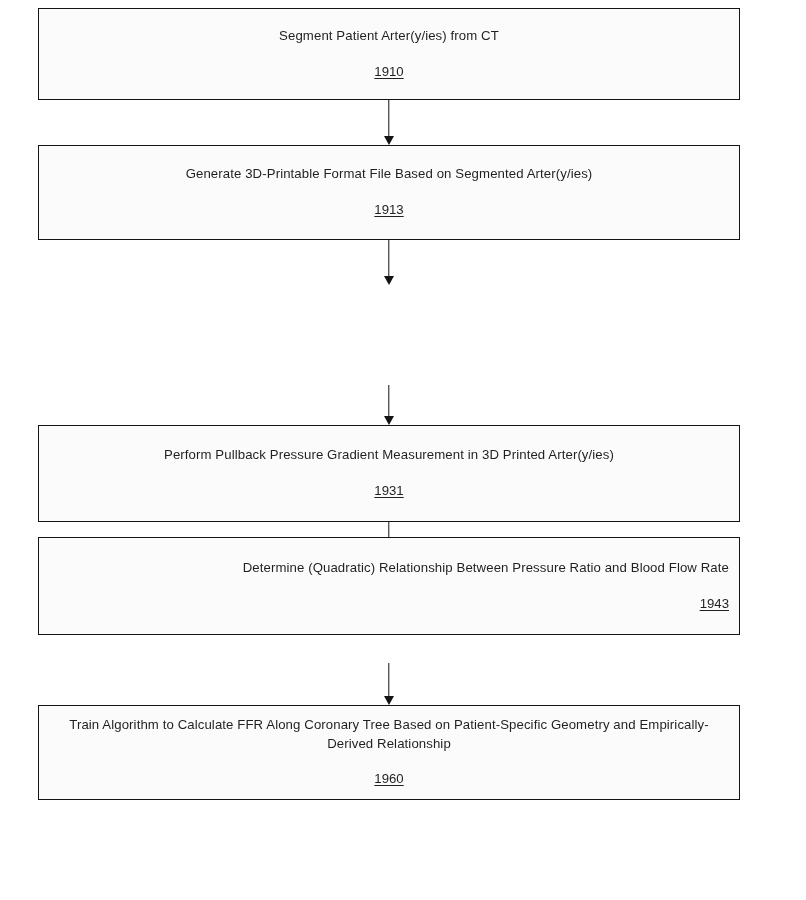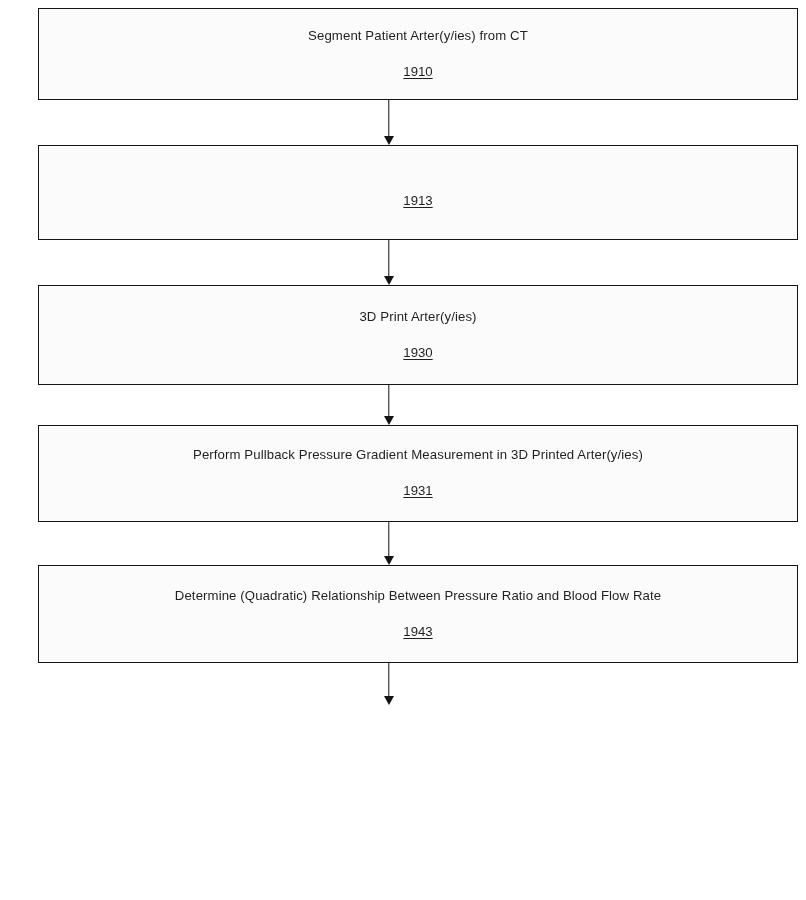--- a/index.html
+++ b/index.html
@@ -21,21 +21,21 @@
     position: absolute;
     left: 0;
     top: 0;
     width: 806px;
     height: 900px;
   }
 
   .node {
     position: absolute;
     left: 38px;
-    width: 760px;
+    width: 702px;
     box-sizing: border-box;
     border: 1.4px solid #111111;
     background: #ffffff;
     display: flex;
     flex-direction: column;
     align-items: center;
     justify-content: center;
     text-align: center;
     padding: 4px 10px;
   }
@@ -99,52 +99,53 @@
     <div class="node-text">Segment Patient Arter(y/ies) from CT</div>
     <div class="node-ref">1910</div>
   </div>
 
   <div class="connector" style="top:100px; height:45px;">
     <div class="stem" style="height:36px;"></div>
     <div class="head"></div>
   </div>
 
   <div class="node" style="top:145px; height:95px;">
+    <div class="node-text">Generate 3D-Printable Format File Based on Segmented Arter(y/ies)</div>
     <div class="node-ref">1913</div>
   </div>
 
   <div class="connector" style="top:240px; height:45px;">
     <div class="stem" style="height:36px;"></div>
     <div class="head"></div>
   </div>
 
-  <div class="node" style="top:285px; height:100px;">
-    <div class="node-text">3D Print Arter(y/ies)</div>
-    <div class="node-ref">1930</div>
-  </div>
 
   <div class="connector" style="top:385px; height:40px;">
     <div class="stem" style="height:31px;"></div>
     <div class="head"></div>
   </div>
 
   <div class="node" style="top:425px; height:97px;">
     <div class="node-text">Perform Pullback Pressure Gradient Measurement in 3D Printed Arter(y/ies)</div>
     <div class="node-ref">1931</div>
   </div>
 
   <div class="connector" style="top:522px; height:43px;">
     <div class="stem" style="height:34px;"></div>
     <div class="head"></div>
   </div>
 
-  <div class="node" style="top:565px; height:98px;">
+  <div class="node" style="top:537px; height:98px;align-items:flex-end;">
     <div class="node-text">Determine (Quadratic) Relationship Between Pressure Ratio and Blood Flow Rate</div>
     <div class="node-ref">1943</div>
   </div>
 
   <div class="connector" style="top:663px; height:42px;">
     <div class="stem" style="height:33px;"></div>
     <div class="head"></div>
   </div>
 
+  <div class="node" style="top:705px; height:95px;">
+    <div class="node-text">Train Algorithm to Calculate FFR Along Coronary Tree Based on Patient-Specific Geometry and Empirically-Derived Relationship</div>
+    <div class="node-ref">1960</div>
+  </div>
 
 </div>
 
 </body></html>

